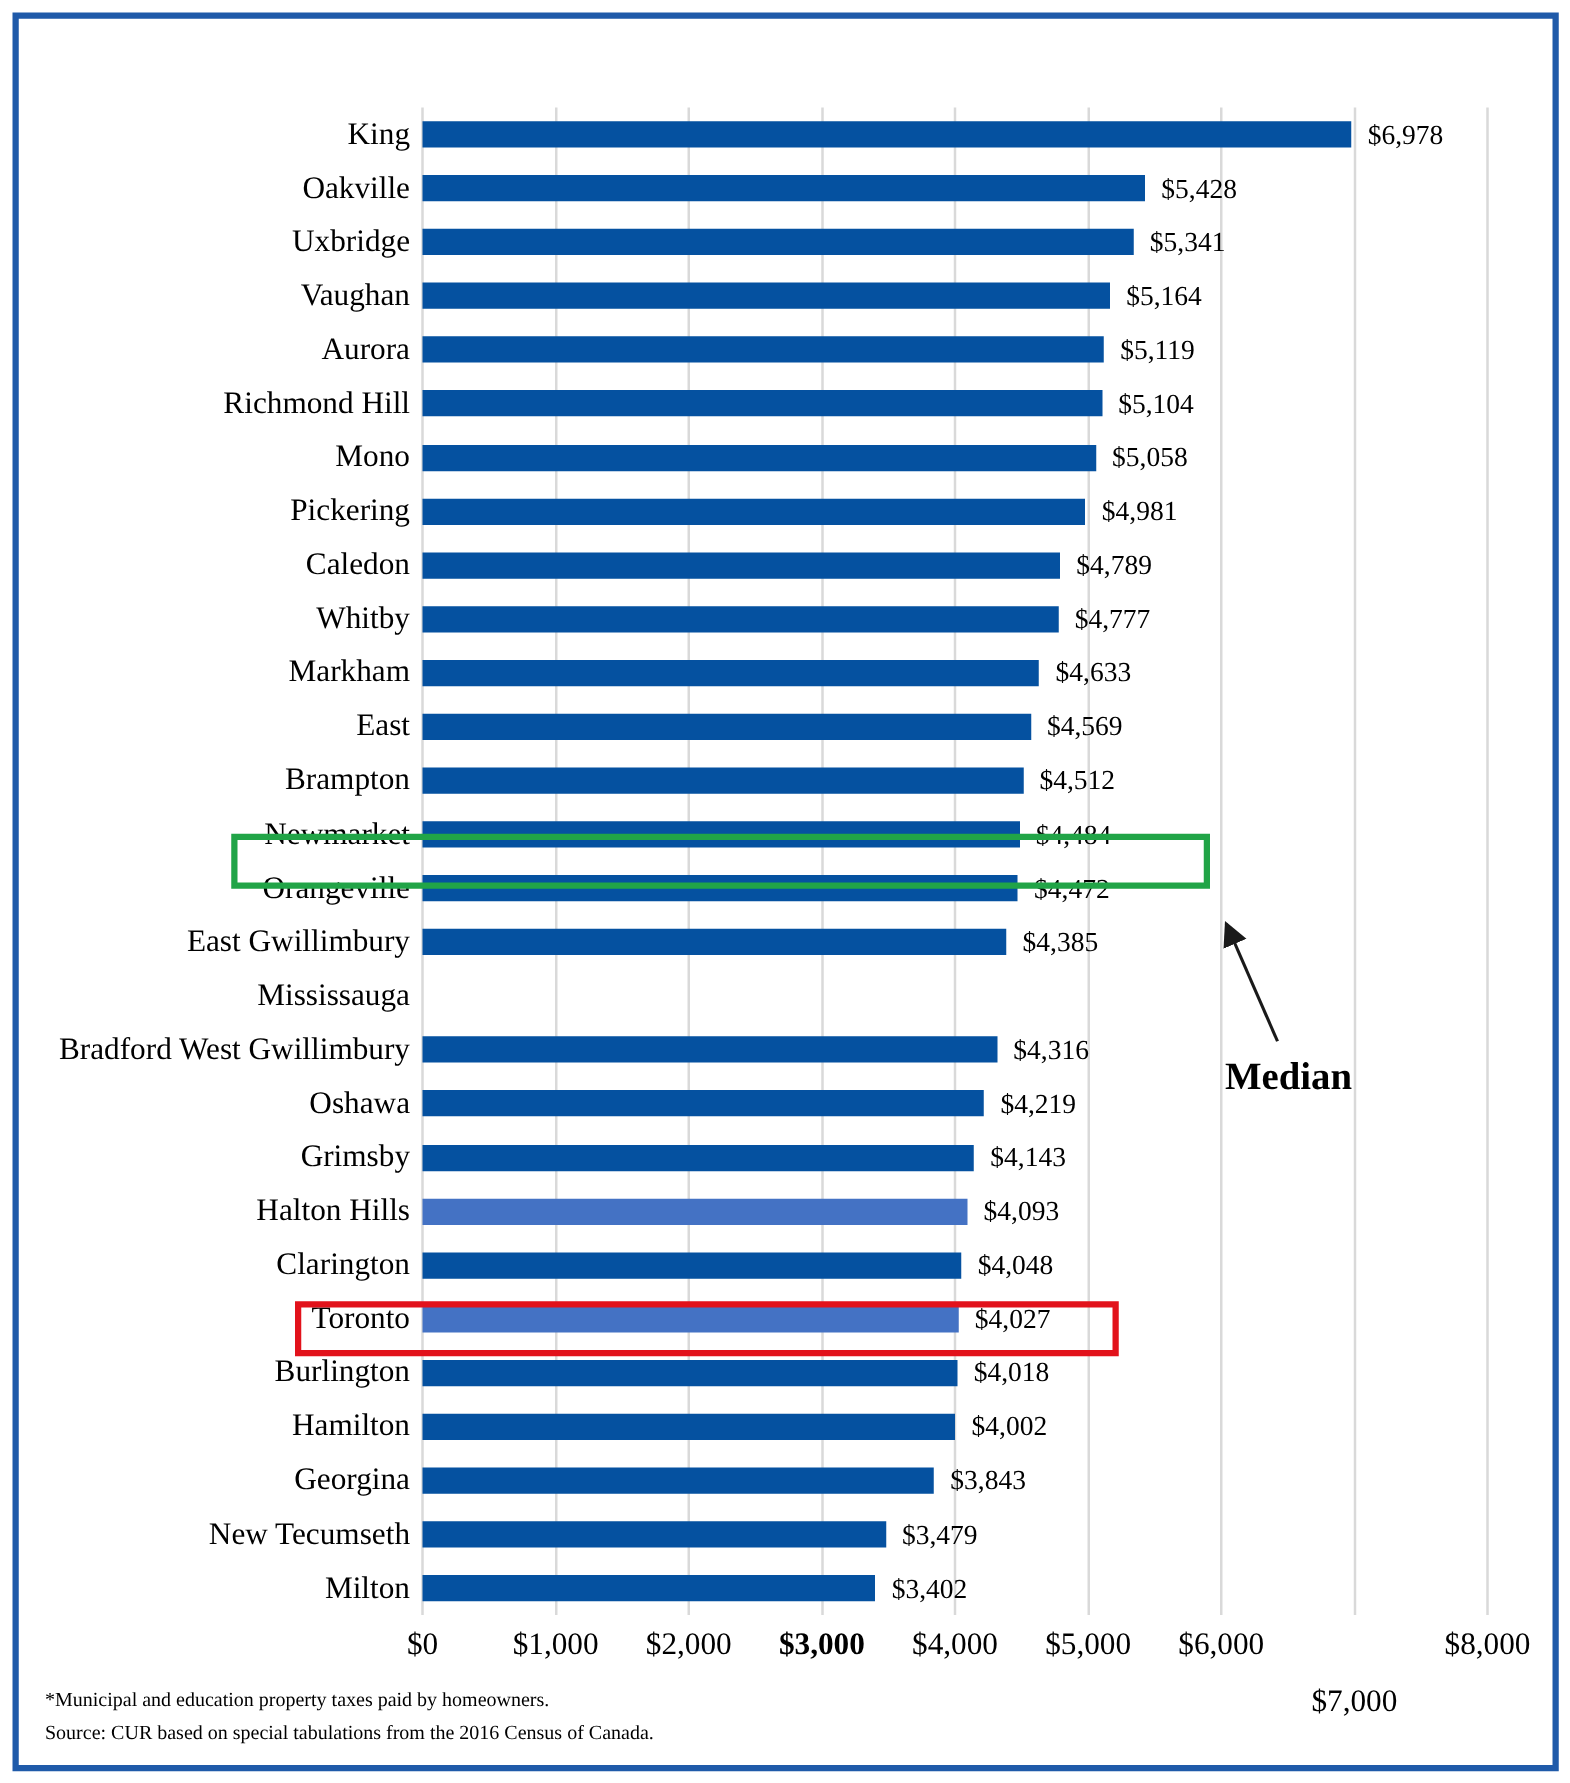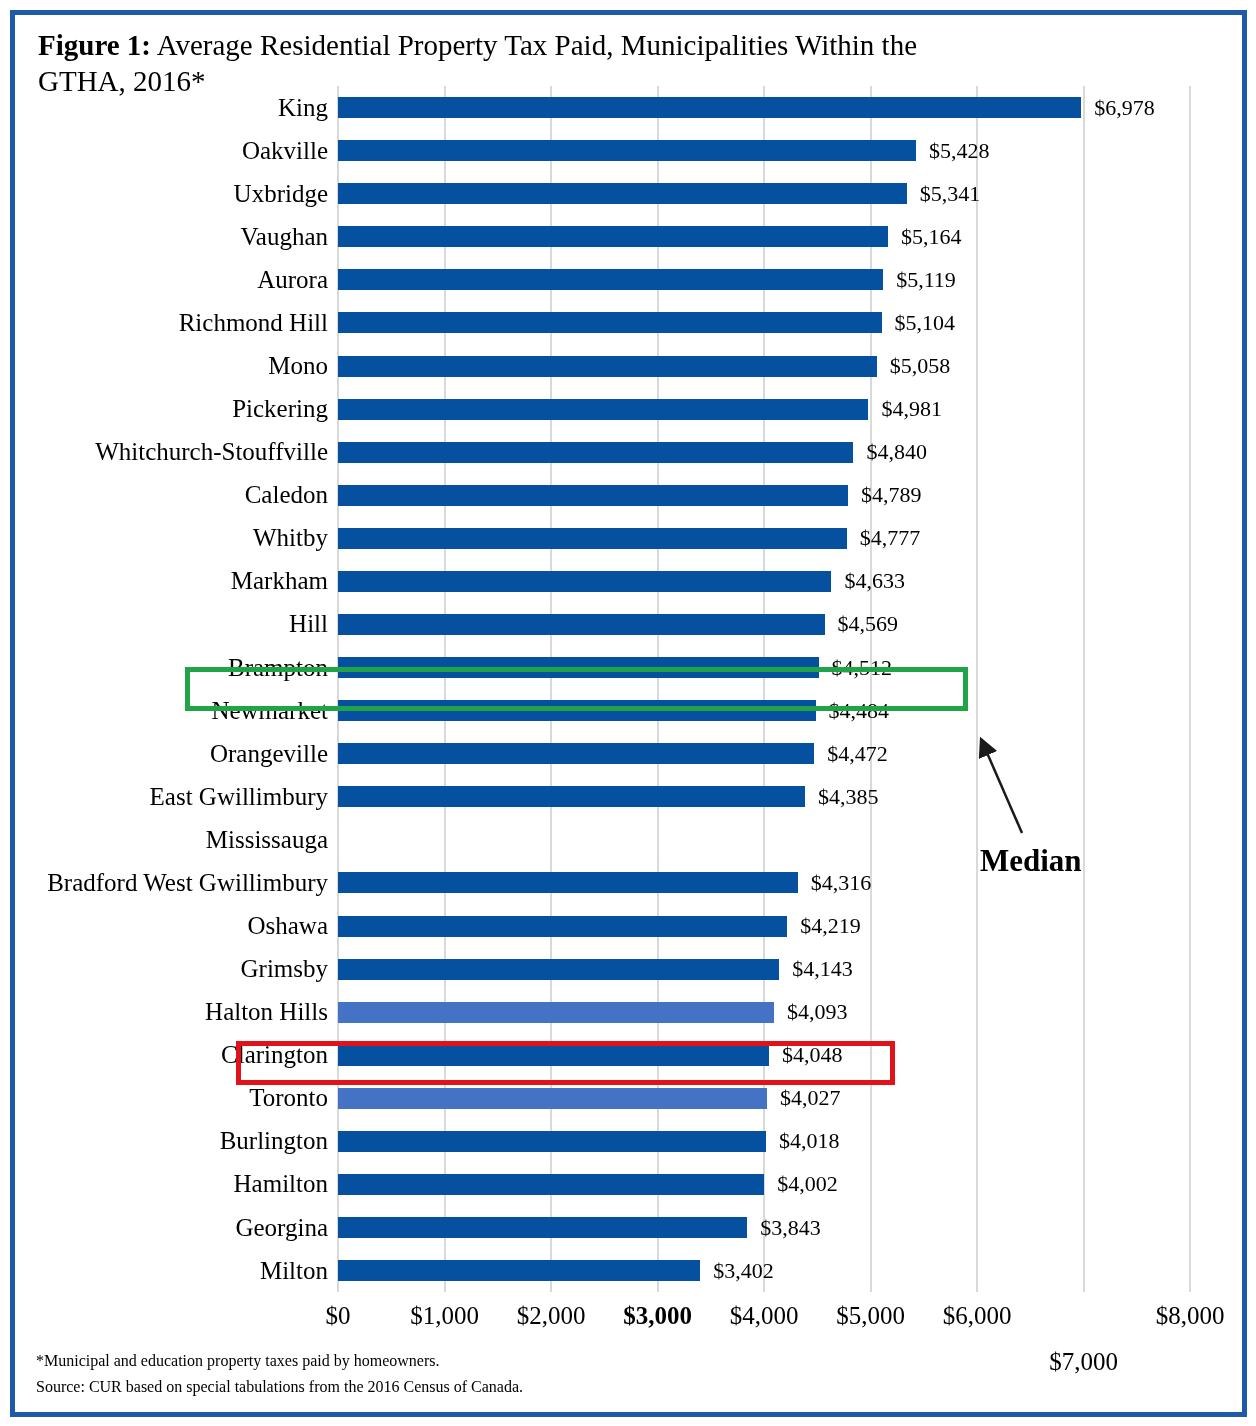--- a/index.html
+++ b/index.html
@@ -108,21 +108,20 @@
     z-index: 4;
   }
 </style>
 </head>
 <body>
 
 <div id="canvas">
 
   <div class="frame"></div>
 
-  <div class="title"><span class="bold">Figure 1:</span><span> Average Residential Property Tax Paid, Municipalities Within the</span><br><span>GTHA, 2016*</span></div>
 
   <div id="gridlines">
       <div class="gridline" style="left: calc(0% - 1px);"></div>
       <div class="gridline" style="left: calc(12.5% - 1px);"></div>
       <div class="gridline" style="left: calc(25% - 1px);"></div>
       <div class="gridline" style="left: calc(37.5% - 1px);"></div>
       <div class="gridline" style="left: calc(50% - 1px);"></div>
       <div class="gridline" style="left: calc(62.5% - 1px);"></div>
       <div class="gridline" style="left: calc(75% - 1px);"></div>
       <div class="gridline" style="left: calc(87.5% - 1px);"></div>
@@ -187,27 +186,20 @@
     </div>
 
     <div class="row">
       <div class="cat">Pickering</div>
       <div class="bar-zone">
         <div class="bar" style="width: 62.2625%;"></div>
         <div class="val">$4,981</div>
       </div>
     </div>
 
-    <div class="row">
-      <div class="cat">Whitchurch-Stouffville</div>
-      <div class="bar-zone">
-        <div class="bar" style="width: 60.5%;"></div>
-        <div class="val">$4,840</div>
-      </div>
-    </div>
 
     <div class="row">
       <div class="cat">Caledon</div>
       <div class="bar-zone">
         <div class="bar" style="width: 59.8625%;"></div>
         <div class="val">$4,789</div>
       </div>
     </div>
 
     <div class="row">
@@ -220,21 +212,21 @@
 
     <div class="row">
       <div class="cat">Markham</div>
       <div class="bar-zone">
         <div class="bar" style="width: 57.9125%;"></div>
         <div class="val">$4,633</div>
       </div>
     </div>
 
     <div class="row">
-      <div class="cat">Hill</div>
+      <div class="cat">East</div>
       <div class="bar-zone">
         <div class="bar" style="width: 57.1125%;"></div>
         <div class="val">$4,569</div>
       </div>
     </div>
 
     <div class="row">
       <div class="cat">Brampton</div>
       <div class="bar-zone">
         <div class="bar" style="width: 56.4%;"></div>
@@ -335,20 +327,27 @@
     </div>
 
     <div class="row">
       <div class="cat">Georgina</div>
       <div class="bar-zone">
         <div class="bar" style="width: 48.0375%;"></div>
         <div class="val">$3,843</div>
       </div>
     </div>
 
+    <div class="row">
+      <div class="cat">New Tecumseth</div>
+      <div class="bar-zone">
+        <div class="bar" style="width: 43.4875%;"></div>
+        <div class="val">$3,479</div>
+      </div>
+    </div>
 
     <div class="row">
       <div class="cat">Milton</div>
       <div class="bar-zone">
         <div class="bar" style="width: 42.525%;"></div>
         <div class="val">$3,402</div>
       </div>
     </div>
   </div>
 

